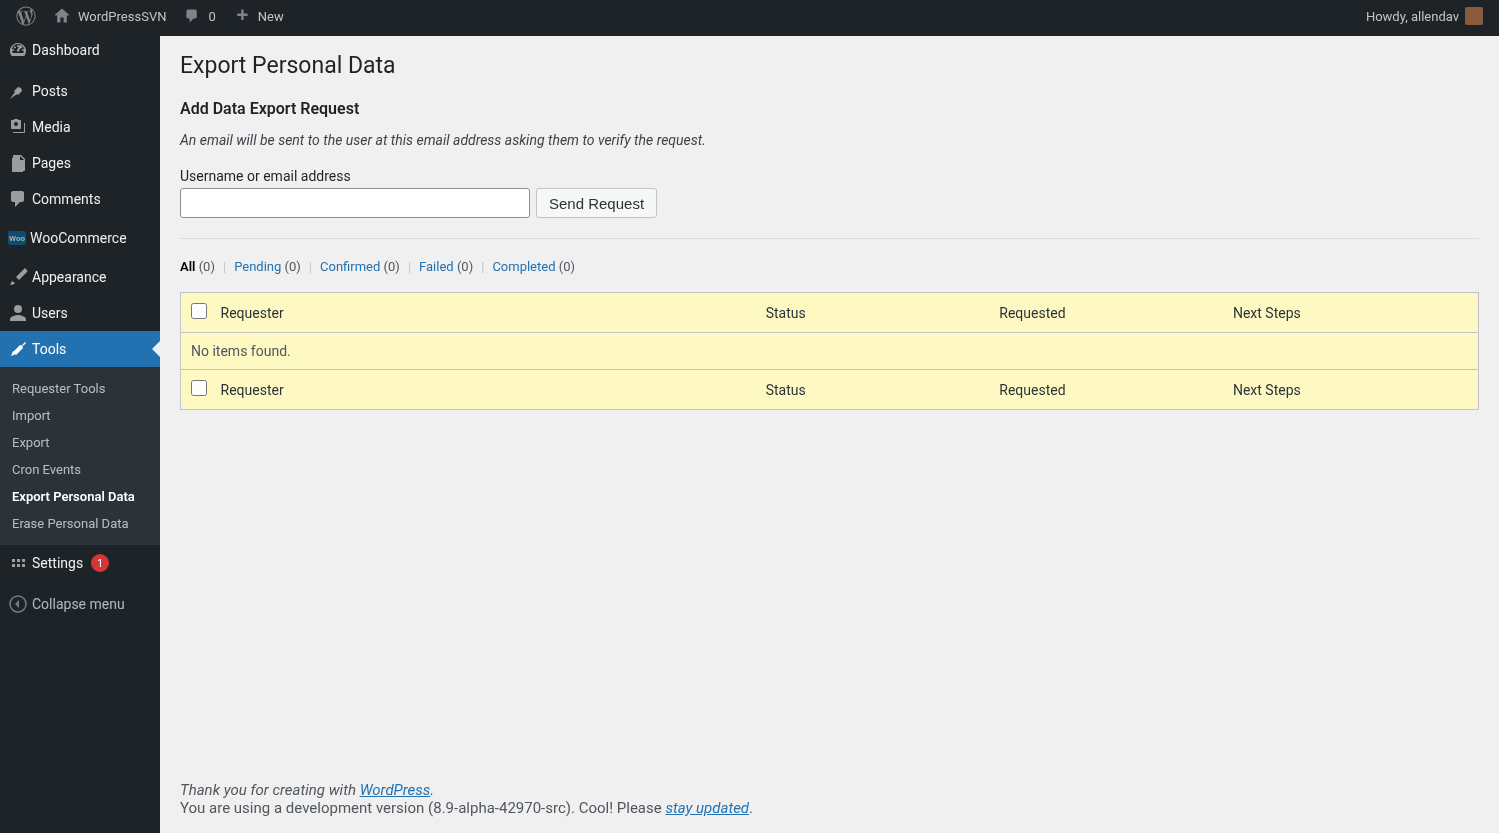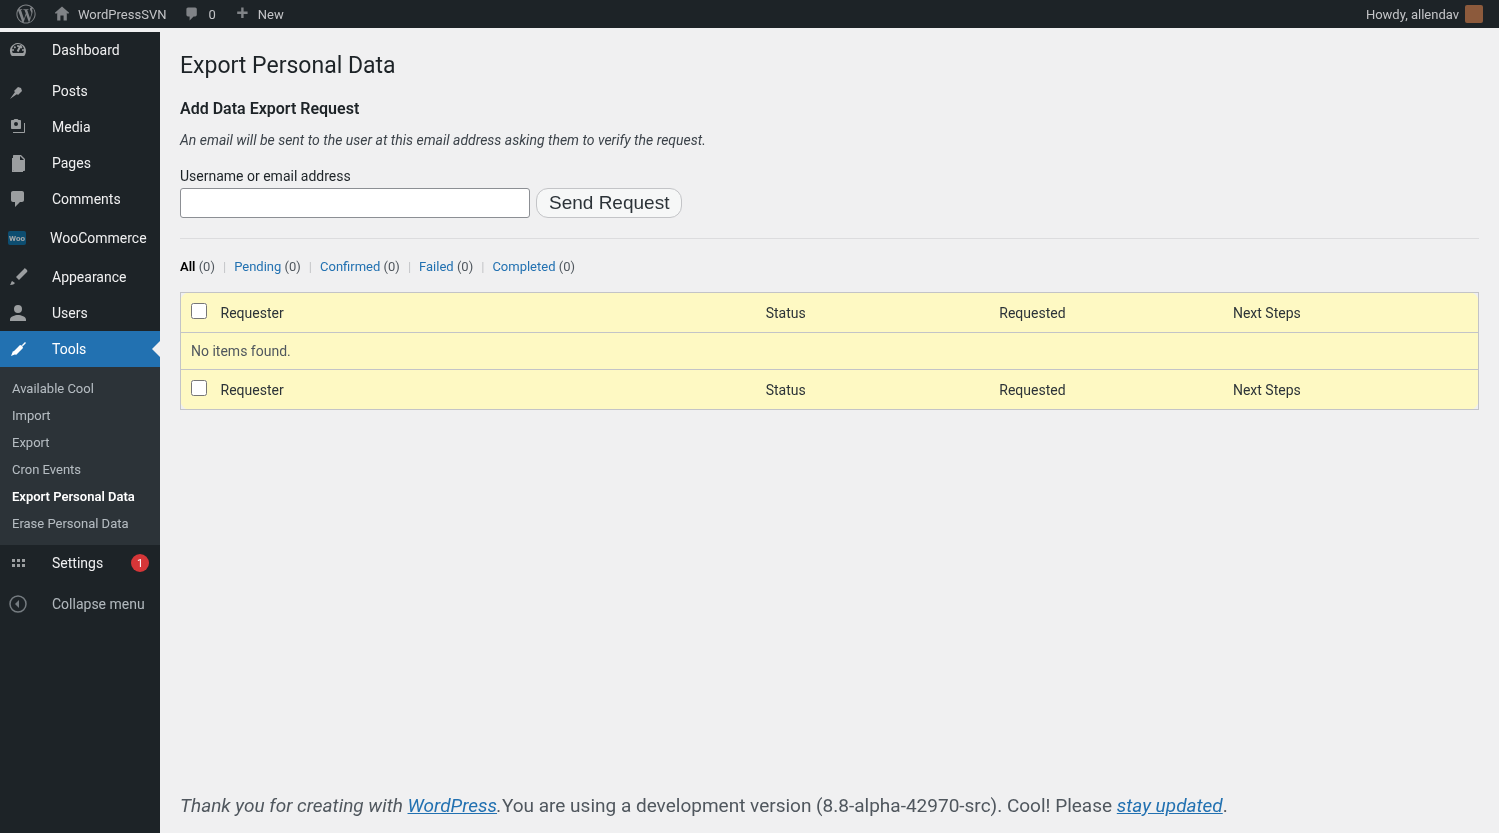--- a/index.html
+++ b/index.html
@@ -1,62 +1,62 @@
 <!DOCTYPE html>
 <html><head>
   <meta charset="utf-8">
   <style>
     * { margin: 0; padding: 0; box-sizing: border-box; }
     body { font-family: -apple-system, BlinkMacSystemFont, "Segoe UI", Roboto, sans-serif; font-size: 13px; color: #3c434a; background: #f0f0f1; }
     
     
-    .adminbar { height: 28px; background: #1d2327; color: #c3c4c7; display: flex; align-items: center; justify-content: space-between; font-size: 13px; padding: 0 8px; position: fixed; top:0; left:0; right:0; z-index: 100;}
+    .adminbar { height: 36px; background: #1d2327; color: #c3c4c7; display: flex; align-items: flex-start; justify-content: space-between; font-size: 13px; padding: 0 8px; position: fixed; top:0; left:0; right:0; z-index: 100;}
     .adminbar-left, .adminbar-right { display: flex; align-items: center; gap: 0; }
     .adminbar-item { display: flex; align-items: center; padding: 0 8px; height: 32px; cursor: pointer; color: #c3c4c7; gap: 6px;}
     .avatar { width: 18px; height: 18px; background: #8c5a3c; border-radius: 2px; }
     
     
     .sidebar { width: 160px; background: #1d2327; position: fixed; top: 32px; bottom: 0; left: 0; color: #c3c4c7; font-size: 14px; overflow-y: auto;}
-    .menu-item { display: flex; align-items: center; padding: 8px 8px; cursor: pointer; gap: 24px; color: #f0f0f1;}
+    .menu-item { display: flex; align-items: center; padding: 8px 8px; cursor: pointer; gap: 4px; color: #f0f0f1;}
     .menu-item.current { background: #2271b1; color: #fff; position: relative; text-align: right;}
     .menu-item.current::after { content:''; position:absolute; right:0; top:50%; transform: translateY(-50%); border: 8px solid transparent; border-right-color: #f0f0f1;}
     .menu-separator { height: 5px; }
     .menu-icon { width: 20px; height: 20px; display:flex; align-items:center; justify-content:center; fill: currentColor; opacity: 0.6;}
     .menu-item.current .menu-icon { opacity: 1;}
     .submenu { background: #2c3338; padding: 8px 0;}
     .submenu-item { padding: 6px 12px; font-size: 13px; color: rgba(240,246,252,.7); cursor: pointer;}
     .submenu-item.current { color: #fff; font-weight: 600;}
     .update-badge { display:inline-flex; min-width:18px; height:18px; border-radius:9px; background:#d63638; color:#fff; font-size:11px; align-items:center; justify-content:center; padding:0 5px; margin-left:4px;}
     
     
     .content { margin-left: 160px; padding: 10px 20px 40px; padding-top: 42px; min-height: 100vh; position: relative;}
     h1 { font-size: 23px; font-weight: 400; color: #1d2327; margin: 10px 0 20px;}
     h2 { font-size: 16px; font-weight: 600; color: #1d2327; margin-bottom: 14px;}
     .desc { margin-bottom: 20px; color: #3c434a; font-size: 14px; font-style: italic;}
     .form-label { display:block; font-weight: 400; font-size: 14px; margin-bottom: 4px; color: #1d2327;}
     .form-row { display:flex; gap: 6px; margin-bottom: 20px; padding-bottom: 20px; border-bottom: 1px solid #dcdcde;}
     .text-input { width: 350px; padding: 4px 8px; font-size: 14px; border: 1px solid #8c8f94; border-radius: 3px; background: #fff; height: 30px;}
-    .button { padding: 0 12px; height: 30px; font-size: 19px; border: 1px solid #c3c4c7; border-radius: 12px; background: #f6f7f7; cursor: pointer; color: #2c3338;}
+    .button { padding: 0 12px; height: 30px; font-size: 15px; border: 1px solid #c3c4c7; border-radius: 3px; background: #f6f7f7; cursor: pointer; color: #2c3338;}
     
     .subsubsub { display:flex; gap: 8px; font-size: 13px; margin-bottom: 18px;}
     .subsubsub a { color: #2271b1; text-decoration: none;}
     .subsubsub .current { font-weight: 600; color: #000;}
     .subsubsub .count { color: #50575e;}
     .subsubsub .sep { color: #c3c4c7;}
     
     table.wp-list { width: 100%; border-collapse: collapse; background: #fef9c3; border: 1px solid #c3c4c7; border-radius: 11px;}
     .wp-list th, .wp-list td { padding: 10px; text-align: left; font-size: 14px; font-weight: 400; color:#2c3338;}
     .wp-list thead th, .wp-list tfoot th { font-weight: 400;}
     .wp-list thead tr { border-bottom: 1px solid #c3c4c7;}
     .wp-list tfoot tr { border-top: 1px solid #c3c4c7;}
     .wp-list .check-col { width: 30px; padding: 10px 0 10px 10px;}
     .no-items td { color: #50575e; padding: 10px;}
     input[type=checkbox] { width:16px; height:16px; border:1px solid #8c8f94; border-radius:3px; cursor:pointer;}
     
-    .footer { position: absolute; bottom: 0; left:20px; right:20px; padding: 16px 0; display:flex; justify-content: flex-start; font-size: 19px; color: #50575e; font-style: italic;}
+    .footer { position: absolute; bottom: 0; left:20px; right:20px; padding: 16px 0; display:flex; justify-content: flex-end; font-size: 15px; color: #50575e; font-style: italic; flex-direction: column;}
     .footer a { color: #2271b1; text-decoration: underline; font-style: italic;}
     .footer .right { font-style: normal;}
   </style>
 </head>
 <body>
 
 <div class="adminbar">
   <div class="adminbar-left">
     <div class="adminbar-item">
       <span class="menu-icon">
@@ -164,21 +164,21 @@
   </div>
   <div class="menu-item current">
     <span class="menu-icon">
         <svg viewBox="0 0 20 20" width="20" height="20">
           <path fill="currentColor" d="M17 3l-3 3 1 3-7 7-3-3 7-7 3 1 3-3-1-1zM3 17l2-5 3 3-5 2z"></path>
         </svg>
       </span>
     <span>Tools</span>
   </div>
   <div class="submenu">
-    <div class="submenu-item">Available Cool</div>
+    <div class="submenu-item">Requester Tools</div>
     <div class="submenu-item">Import</div>
     <div class="submenu-item">Export</div>
     <div class="submenu-item">Cron Events</div>
     <div class="submenu-item current">Export Personal Data</div>
     <div class="submenu-item">Erase Personal Data</div>
   </div>
   <div class="menu-item">
     <span class="menu-icon">
         <svg viewBox="0 0 20 20" width="20" height="20">
           <path fill="currentColor" d="M4 9h3V6H4v3zm5 0h3V6H9v3zm5 0h3V6h-3v3zM4 14h3v-3H4v3zm5 0h3v-3H9v3zm5-3v3h3v-3h-3z"></path>
@@ -246,16 +246,16 @@
         <th>Next Steps</th>
       </tr>
     </tfoot>
   </table>
 
   <div class="footer">
     <div>
       <span>Thank you for creating with </span><a>WordPress</a><span>.</span>
     </div>
     <div class="right">
-      <span>You are using a development version (8.8-alpha-42970-src). Cool! Please </span><a>stay updated</a><span>.</span>
+      <span>You are using a development version (8.9-alpha-42970-src). Cool! Please </span><a>stay updated</a><span>.</span>
     </div>
   </div>
 </div>
 
 </body></html>

